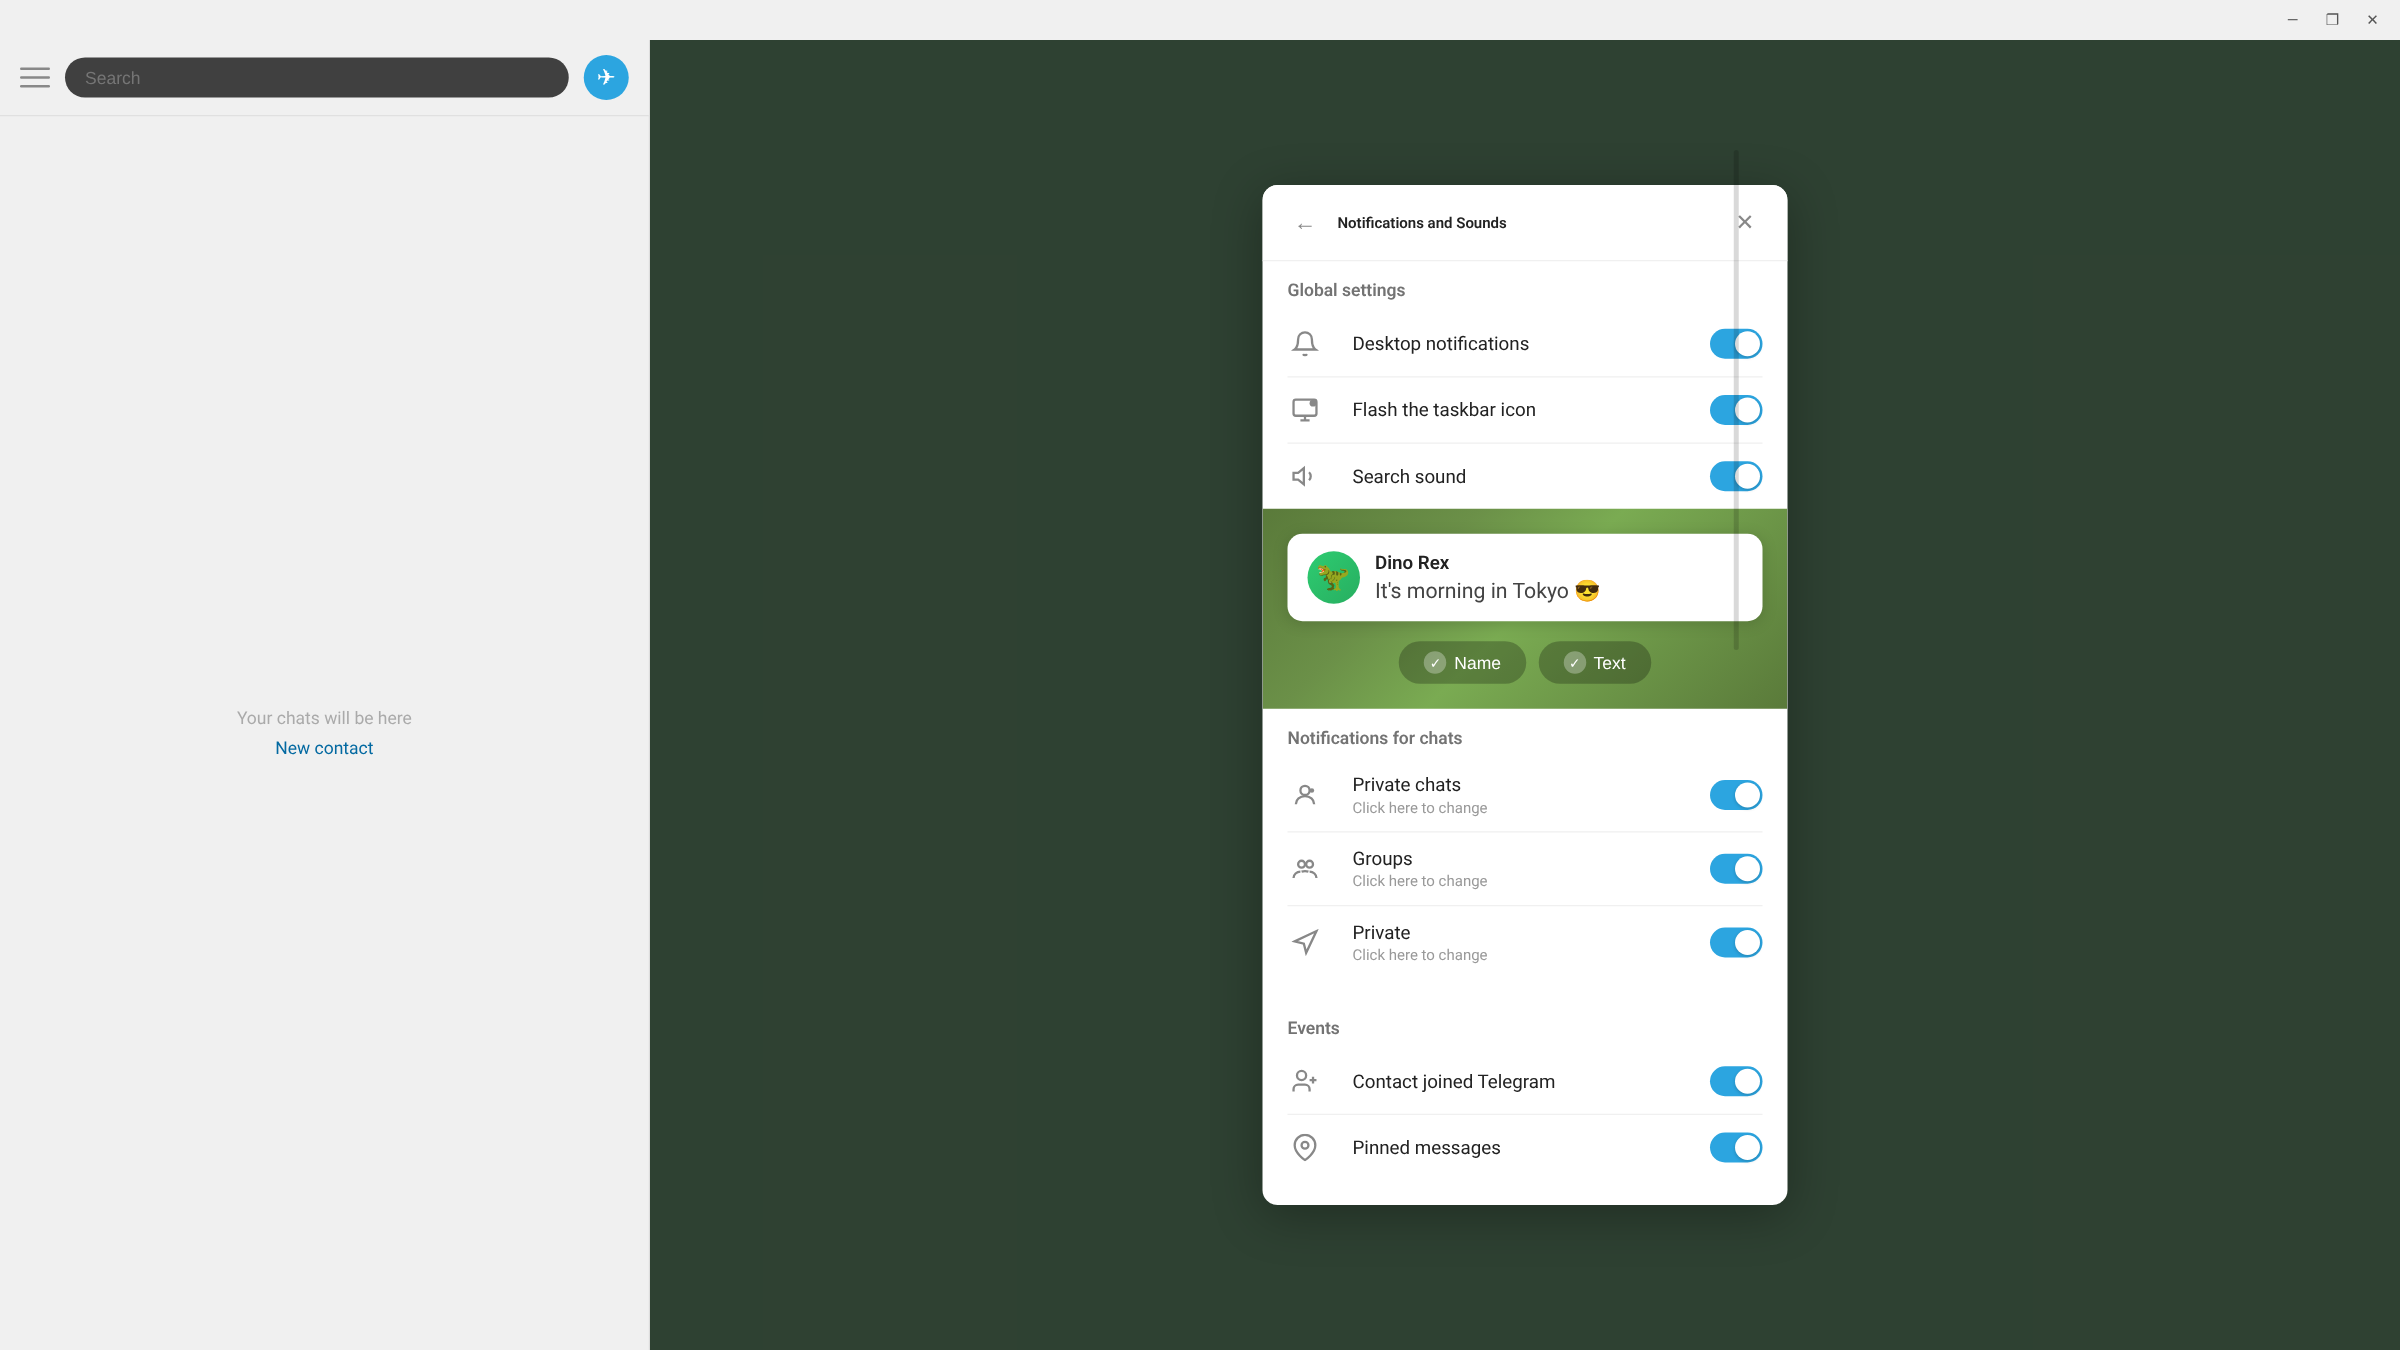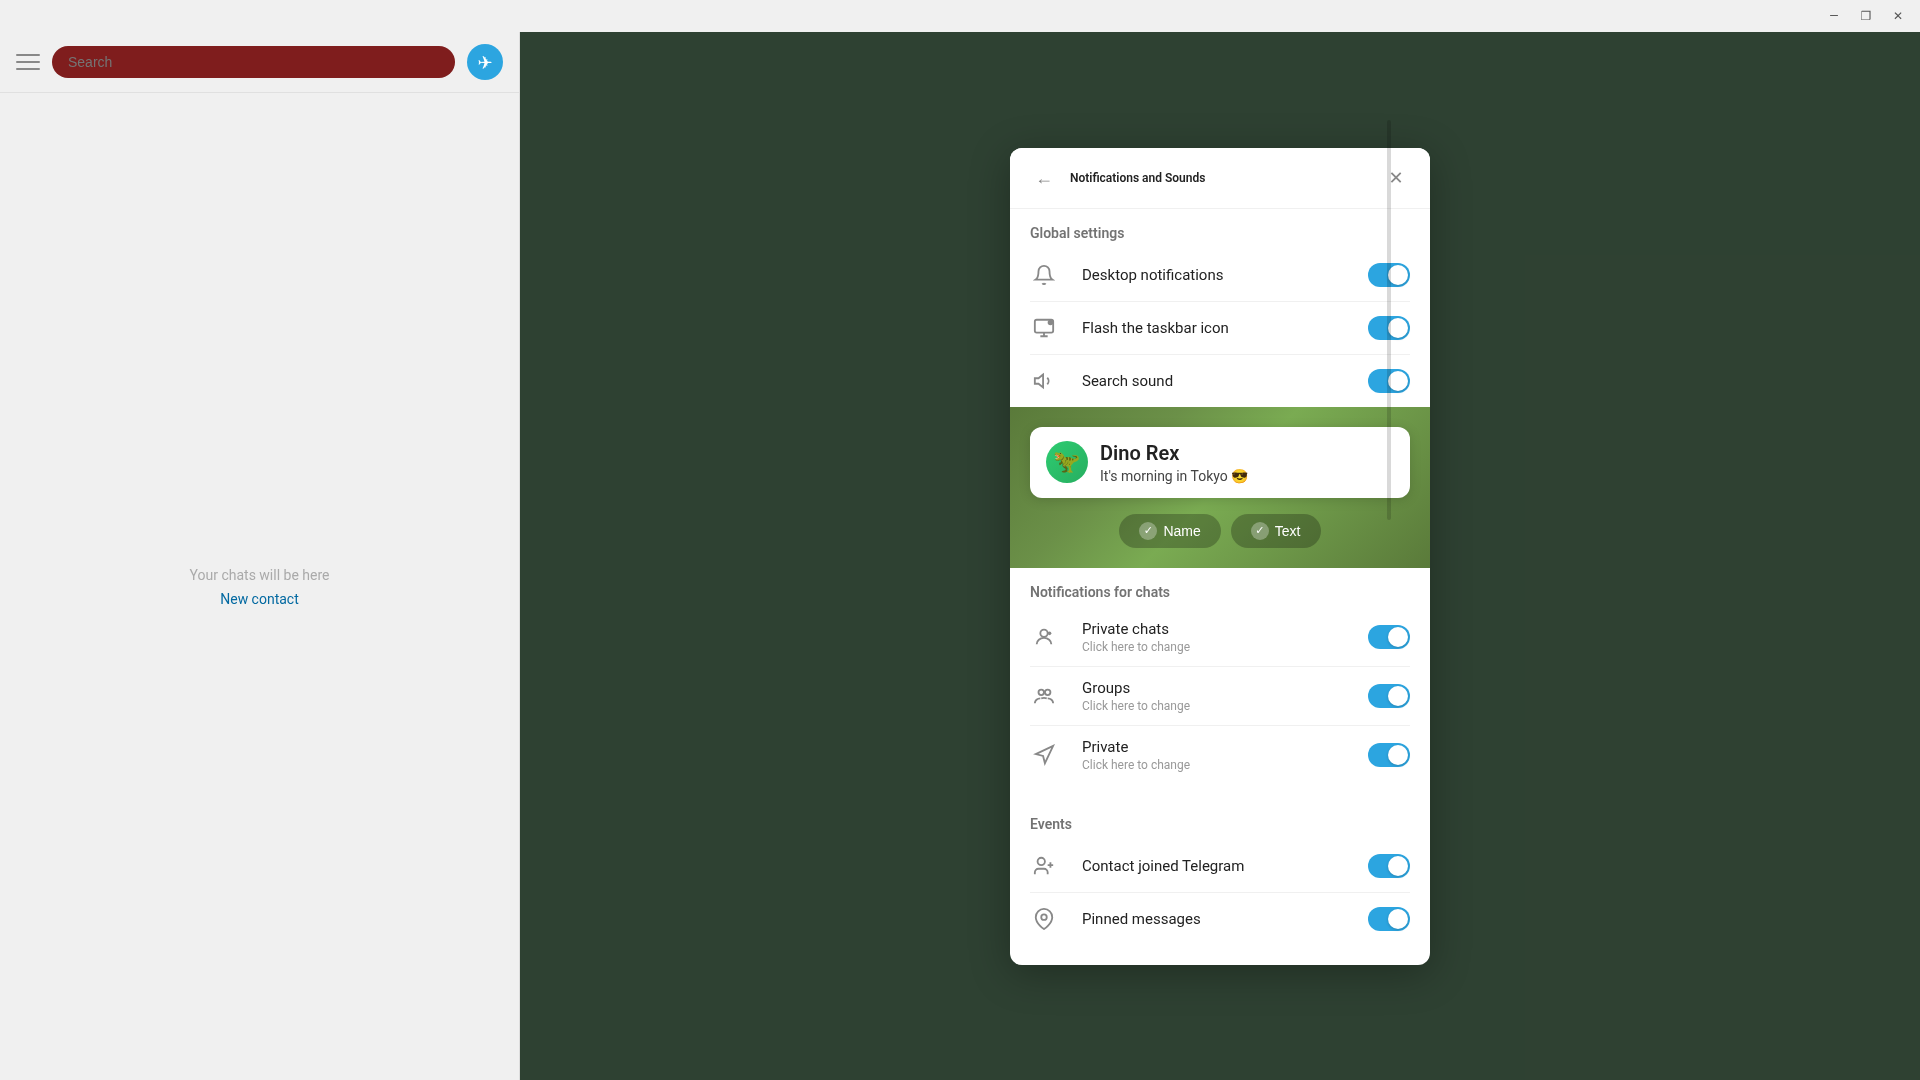--- a/index.html
+++ b/index.html
@@ -48,21 +48,21 @@
 
     .menu-icon span {
       display: block;
       height: 2px;
       background: #888;
       border-radius: 1px;
     }
 
     .search-bar {
       flex: 1;
-      background: #7f1d1d;
+      background: #404040;
       border-radius: 20px;
       padding: 8px 16px;
       font-size: 14px;
       color: #999;
       border: none;
       outline: none;
     }
 
     .telegram-icon {
       width: 36px;
@@ -275,28 +275,28 @@
       justify-content: center;
       font-size: 22px;
       flex-shrink: 0;
     }
 
     .preview-content {
       flex: 1;
     }
 
     .preview-name {
-      font-size: 20px;
+      font-size: 15px;
       font-weight: 600;
       color: #222;
       margin-bottom: 3px;
     }
 
     .preview-text {
-      font-size: 14px;
+      font-size: 17px;
       color: #444;
     }
 
     .preview-buttons {
       display: flex;
       gap: 10px;
       justify-content: center;
     }
 
     .preview-btn {

